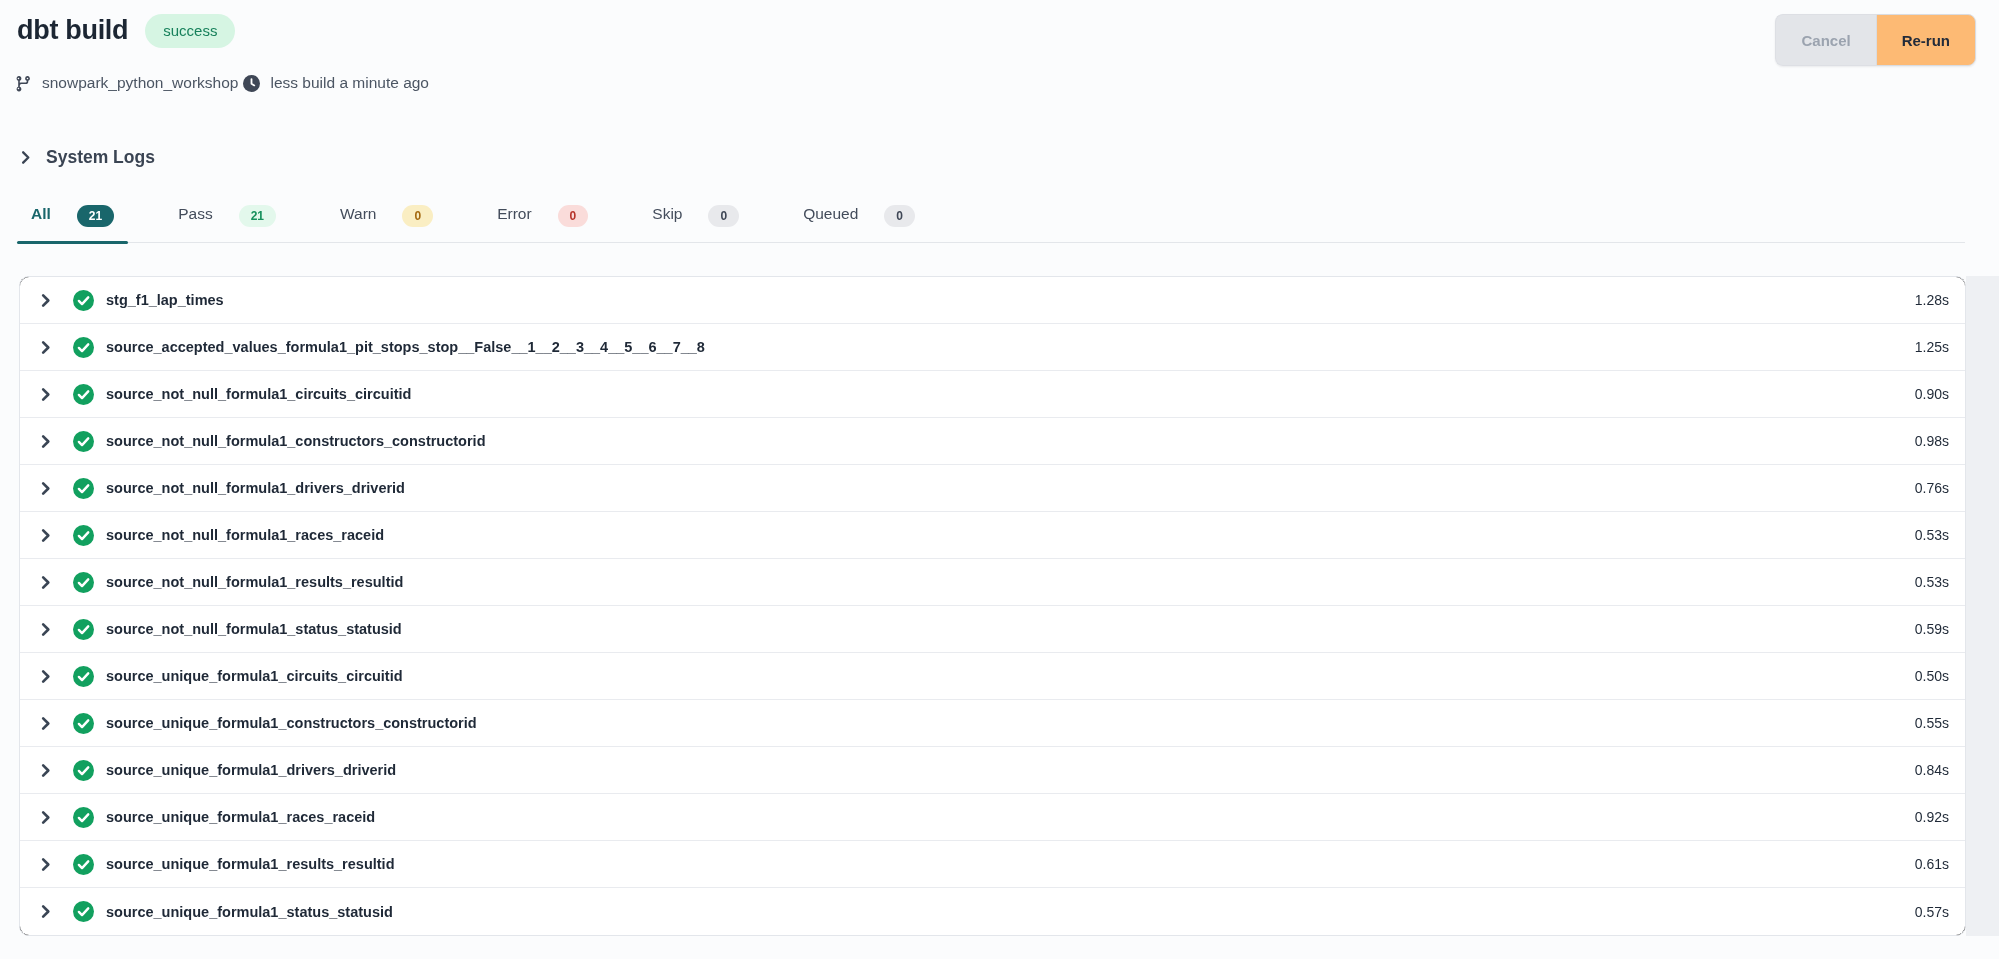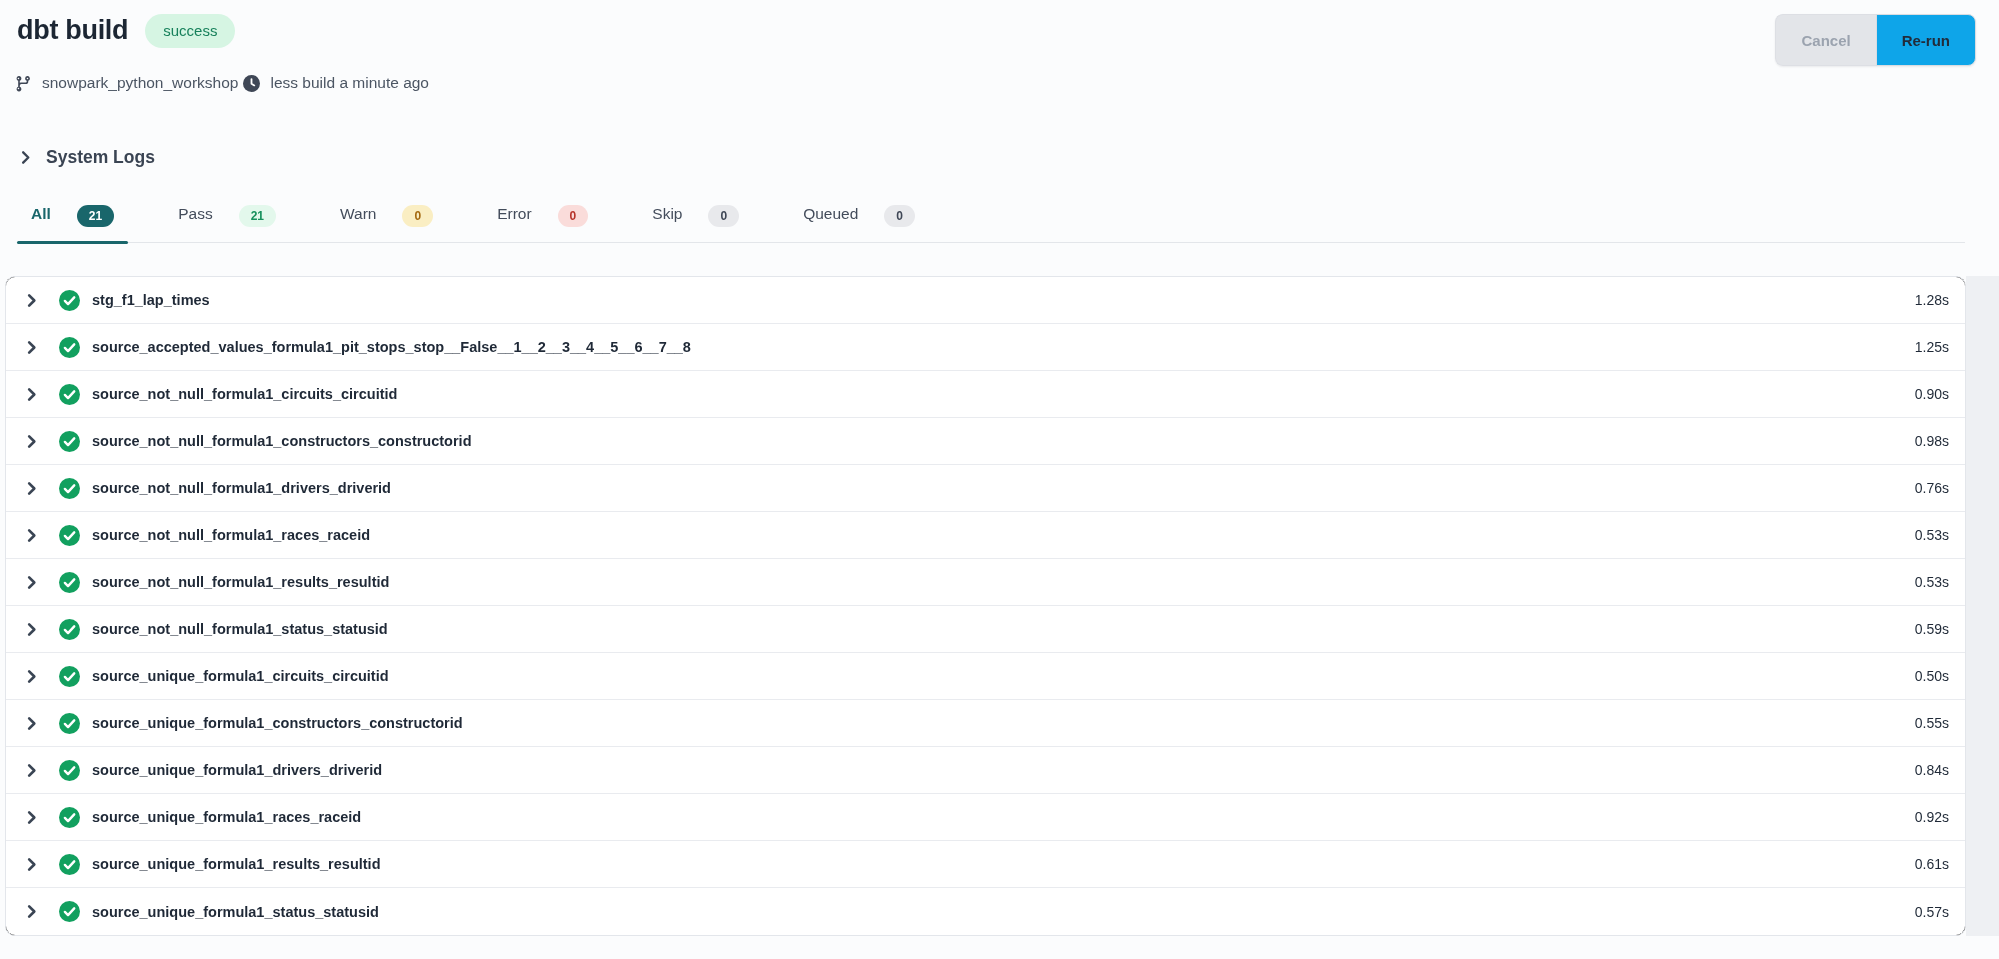--- a/index.html
+++ b/index.html
@@ -13,21 +13,21 @@
 
   
   .header { display: flex; justify-content: space-between; align-items: flex-start; padding: 14px 23px 0 17px; }
   .title-wrap { display: flex; align-items: center; gap: 17px; }
   .page-title { font-size: 27px; font-weight: 700; margin: 0; color: #1c2633; letter-spacing: -0.3px; }
   .status-badge { background: var(--badge-success-bg); color: var(--badge-success-text); font-size: 15px; padding: 7px 18px; border-radius: 999px; line-height: 1.3; }
 
   .btn-group { display: flex; border-radius: 8px; box-shadow: 0 1px 2px rgba(20,30,40,.08); }
   .btn { height: 52px; font-size: 15px; font-weight: 700; padding: 0 25px; display: flex; align-items: center; font-family: inherit; cursor: pointer; }
   .btn-cancel { background: #e3e5e9; color: #9ba3af; border: 1px solid #dddfe4; border-right: none; border-radius: 8px 0 0 8px; cursor: default; }
-  .btn-rerun { background: #0ea5e9; color: #222b3a; border: 1px solid #d9dce1; border-radius: 0 8px 8px 0; }
+  .btn-rerun { background: #fdba74; color: #222b3a; border: 1px solid #d9dce1; border-radius: 0 8px 8px 0; }
 
   .meta { padding: 8px 0 0 15px; display: flex; flex-direction: row; gap: 5px; }
   .meta-row { display: flex; align-items: center; gap: 10px; color: #4b5563; font-size: 15.5px; }
   .meta-icon { color: #3f4756; display: inline-flex; }
 
   
   .syslogs { margin: 55px 0 0 18px; display: inline-flex; align-items: center; gap: 13px; font-size: 17.5px; font-weight: 700; color: #3a4453; cursor: pointer; }
   .syslogs .chev { display: inline-flex; color: #3a4453; }
 
   
@@ -37,21 +37,21 @@
   .tab.active::after { content: ""; position: absolute; left: 0; right: 0; bottom: -2px; height: 3px; background: var(--accent); border-radius: 3px; }
   .pill { font-size: 12px; font-weight: 700; padding: 4px 12px; border-radius: 999px; line-height: 1.2; margin-left: 26px; }
   .pill-all    { background: var(--accent); color: #ffffff; }
   .pill-pass   { background: #e3f8ec; color: #17905c; }
   .pill-warn   { background: #faeec3; color: #a4690f; }
   .pill-error  { background: #fadcda; color: #b7342b; }
   .pill-skip, .pill-queued { background: #e8e9ec; color: #3f4756; }
 
   
   .content { display: flex; align-items: stretch; margin-top: 33px; }
-  .card { flex: 1; margin-left: 5px; background: #000000; border: 1px solid #e3e6eb; border-radius: 10px; overflow: hidden; }
+  .card { flex: 1; margin-left: 19px; background: #000000; border: 1px solid #e3e6eb; border-radius: 10px; overflow: hidden; }
   .gutter { width: 33px; background: #eef0f3; }
 
   .row { height: 47px; display: flex; align-items: center; padding: 0 16px; border-bottom: 1px solid #e9ebef; cursor: pointer; background: #fff; }
   .row:last-child { border-bottom: none; }
   .row-chevron { display: inline-flex; color: #3a4554; margin-left: 2px; cursor: pointer; }
   .check { display: inline-flex; margin-left: 20px; }
   .row-name { margin-left: 12px; font-weight: 700; font-size: 14.5px; color: #1f2937; white-space: nowrap; }
   .row-duration { margin-left: auto; font-size: 14px; color: #1f2937; }
 </style>
 </head>

